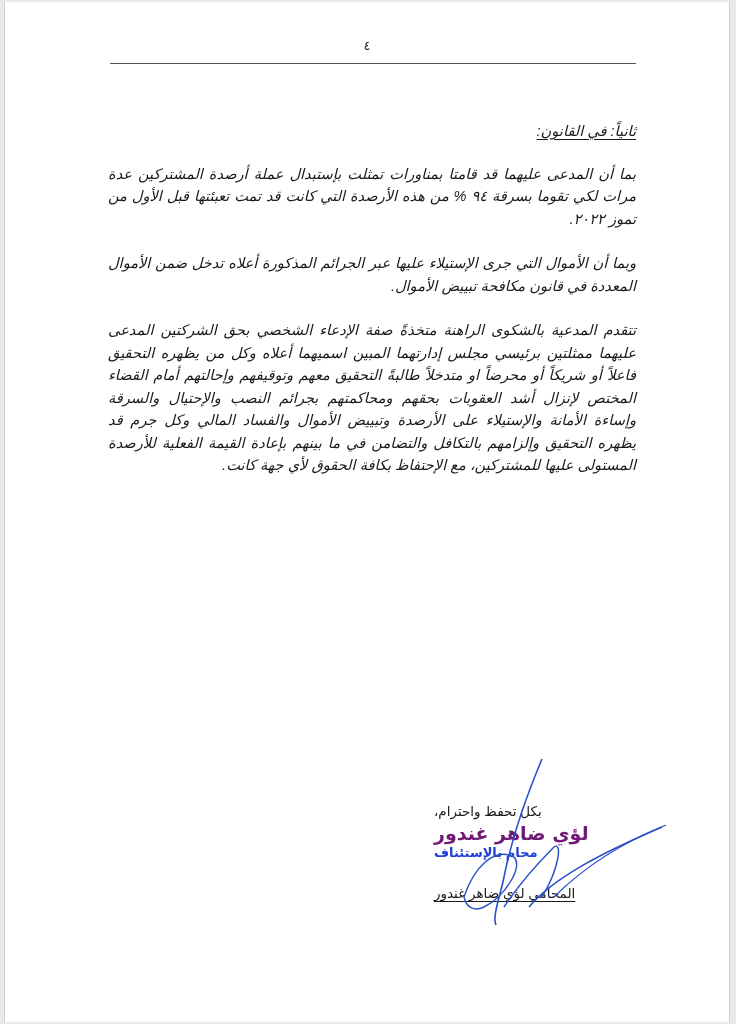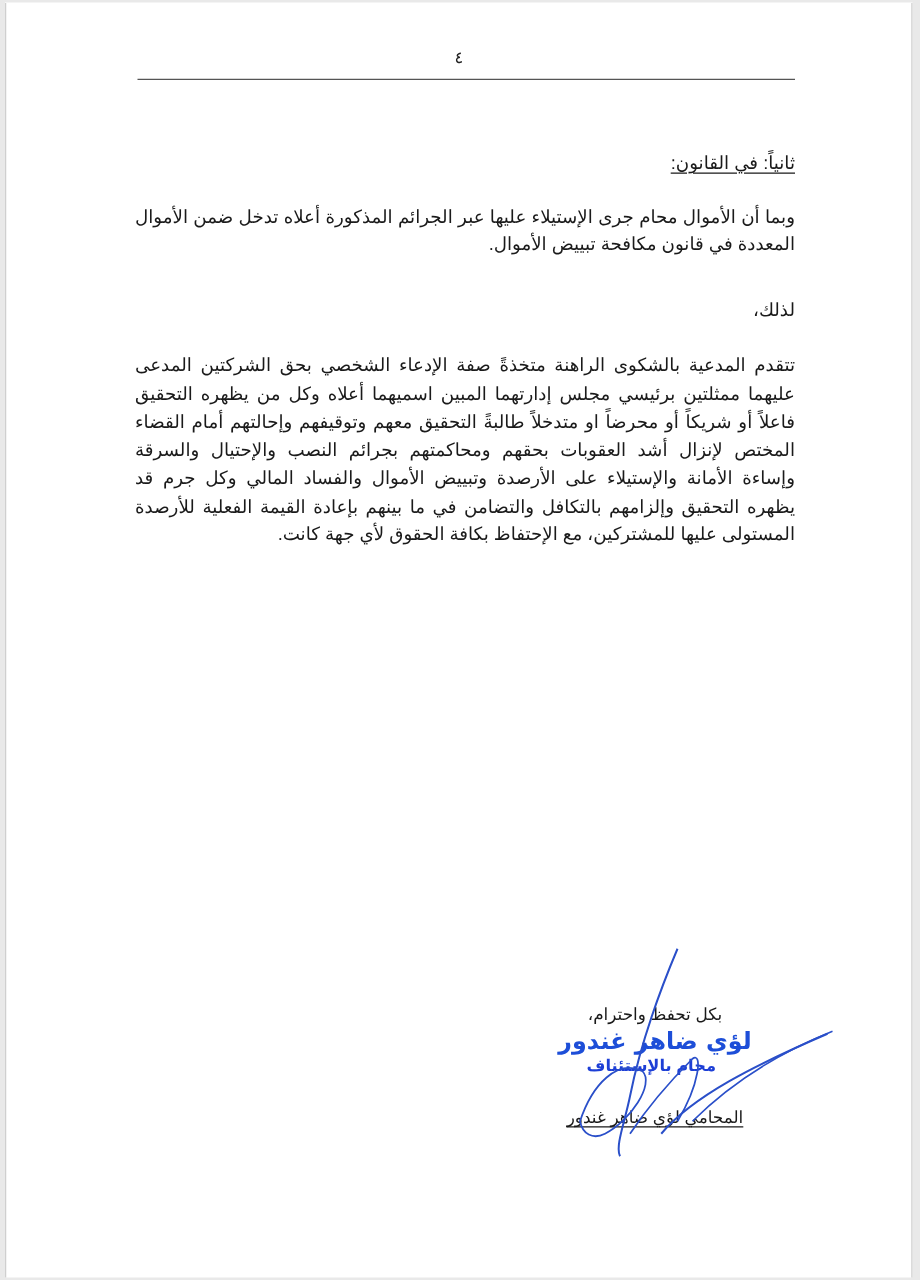--- a/index.html
+++ b/index.html
@@ -19,36 +19,36 @@
       position: absolute; left: 0; right: 0; top: 36px;
       text-align: center; font-size: 13px; color: #222;
     }
     .header-rule {
       position: absolute; left: 106px; top: 61px; width: 526px;
       height: 0; border-top: 1.5px solid #555;
     }
     .content {
       position: absolute; left: 104px; top: 118px; width: 528px;
       direction: rtl; text-align: justify;
-      font-size: 14.6px; line-height: 22.5px;
+      font-size: 14.6px; line-height: 22.5px; font-style: italic;
     }
     .content p { margin: 0; text-align-last: right; }
     .section-title {
       text-decoration: underline; text-underline-offset: 3px;
       margin-bottom: 20px !important;
     }
     .para { margin-bottom: 22px !important; }
     .therefore { margin-top: 30px !important; margin-bottom: 22px !important; }
     .signature-block {
-      position: absolute; left: 415px; top: 800px; width: 210px;
-      direction: rtl; text-align: center; font-size: 13.5px; line-height: 20px;
+      position: absolute; left: 430px; top: 800px; width: 210px;
+      direction: rtl; text-align: left; font-size: 13.5px; line-height: 20px;
     }
     .sig-closing { display: block; }
     .stamp-name {
-      display: block; color: #1d4ed8; font-weight: bold; font-size: 19px;
+      display: block; color: #701a75; font-weight: bold; font-size: 19px;
       line-height: 22px; font-family: "DejaVu Sans", sans-serif;
     }
     .stamp-title {
       display: block; color: #1d3fd6; font-weight: bold; font-size: 13px;
       line-height: 18px; margin-right: 6px;
     }
     .sig-name {
       display: block; margin-top: 22px;
       text-decoration: underline; text-underline-offset: 3px;
     }
@@ -59,22 +59,22 @@
   </style>
 </head>
 <body>
 
 <div class="page">
   <div class="page-number">٤</div>
   <div class="header-rule"></div>
 
   <div class="content">
     <p class="section-title">ثانياً: في القانون:</p>
-    <p class="para">وبما أن الأموال محام جرى الإستيلاء عليها عبر الجرائم المذكورة أعلاه تدخل ضمن الأموال المعددة في قانون مكافحة تبييض الأموال.</p>
-    <p class="therefore">لذلك،</p>
+    <p class="para">بما أن المدعى عليهما قد قامتا بمناورات تمثلت بإستبدال عملة أرصدة المشتركين عدة مرات لكي تقوما بسرقة ٩٤ % من هذه الأرصدة التي كانت قد تمت تعبئتها قبل الأول من تموز ٢٠٢٢.</p>
+    <p class="para">وبما أن الأموال التي جرى الإستيلاء عليها عبر الجرائم المذكورة أعلاه تدخل ضمن الأموال المعددة في قانون مكافحة تبييض الأموال.</p>
     <p>تتقدم المدعية بالشكوى الراهنة متخذةً صفة الإدعاء الشخصي بحق الشركتين المدعى عليهما ممثلتين برئيسي مجلس إدارتهما المبين اسميهما أعلاه وكل من يظهره التحقيق فاعلاً أو شريكاً أو محرضاً او متدخلاً طالبةً التحقيق معهم وتوقيفهم وإحالتهم أمام القضاء المختص لإنزال أشد العقوبات بحقهم ومحاكمتهم بجرائم النصب والإحتيال والسرقة وإساءة الأمانة والإستيلاء على الأرصدة وتبييض الأموال والفساد المالي وكل جرم قد يظهره التحقيق وإلزامهم بالتكافل والتضامن في ما بينهم بإعادة القيمة الفعلية للأرصدة المستولى عليها للمشتركين، مع الإحتفاظ بكافة الحقوق لأي جهة كانت.</p>
   </div>
 
   <div class="signature-block">
     <span class="sig-closing">بكل تحفظ واحترام،</span>
     <span class="stamp-name">لؤي ضاهر غندور</span>
     <span class="stamp-title">محام بالإستئناف</span>
     <span class="sig-name">المحامي لؤي ضاهر غندور</span>
   </div>
 

